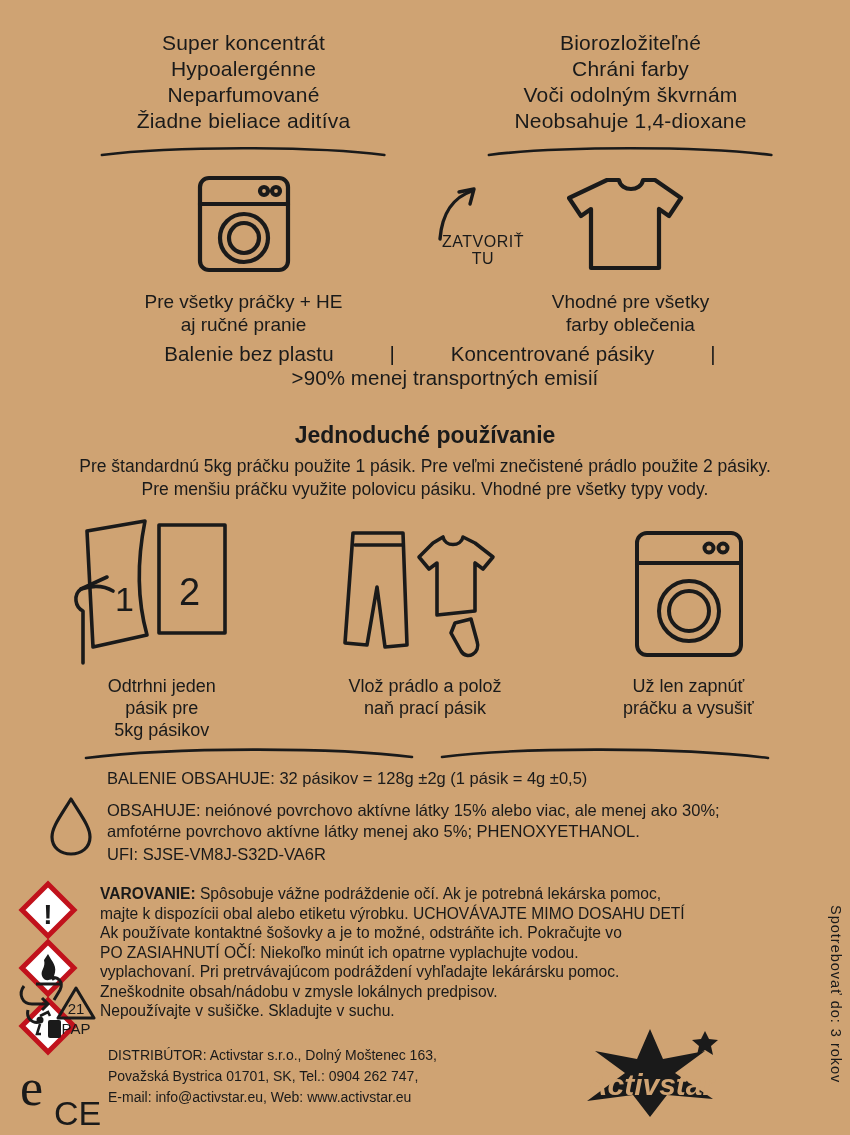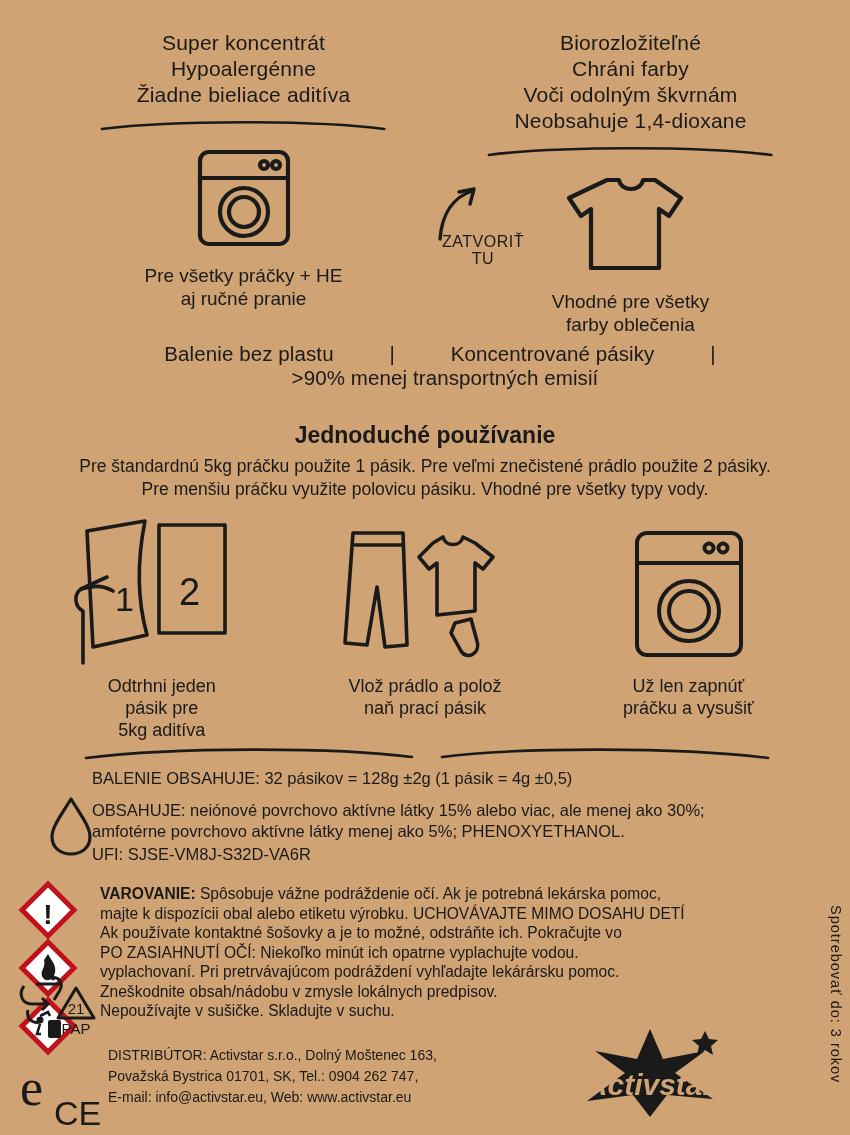--- a/index.html
+++ b/index.html
@@ -86,21 +86,21 @@
   .step .art{height:150px;display:flex;align-items:flex-end;justify-content:center;}
   .step .txt{font-size:18px;line-height:22px;margin-top:10px;}
 
   
   .div2{position:absolute;top:745px;left:84px;width:330px;height:16px;}
   .div3{position:absolute;top:745px;left:440px;width:330px;height:16px;}
   .div2 svg,.div3 svg{display:block;width:100%;height:16px;}
 
   
   .info{
-    position:absolute;left:92px;right:20px;top:768px;
+    position:absolute;left:107px;right:20px;top:768px;
     font-size:16.5px;line-height:21px;
   }
   .info .l1{margin-bottom:11px;}
   .info .ufi{margin-top:2px;}
 
   .drop{position:absolute;left:48px;top:795px;}
 
   .warn{
     position:absolute;left:100px;right:48px;top:884px;
     font-size:15.6px;line-height:19.5px;
@@ -130,20 +130,21 @@
 </head>
 <body>
 
 <div class="page">
 
   <div class="top">
 
     <div class="col left">
       <div class="claim">Super koncentrát</div>
       <div class="claim">Hypoalergénne</div>
+      <div class="claim">Neparfumované</div>
       <div class="claim">Žiadne bieliace aditíva</div>
 
       <div class="rule">
         <svg viewBox="0 0 320 14" preserveAspectRatio="none">
           <path d="M2,11 C80,2 240,2 318,11" fill="none" stroke="#1a1a1a" stroke-width="2.6" stroke-linecap="round"></path>
         </svg>
       </div>
 
       <div class="icon-row">
         <svg width="112" height="108" viewBox="0 0 112 108">
@@ -225,21 +226,21 @@
             <path d="M16,148 L16,96 C8,92 6,80 14,74 L40,62"></path>
             <path d="M14,74 C26,70 36,70 46,76"></path>
           </g>
           <text x="48" y="96" font-family="Liberation Sans, sans-serif" font-size="34" fill="#1a1a1a">1</text>
           <text x="112" y="90" font-family="Liberation Sans, sans-serif" font-size="38" fill="#1a1a1a">2</text>
         </svg>
       </div>
       <div class="txt">
         <div>Odtrhni jeden</div>
         <div>pásik pre</div>
-        <div>5kg aditíva</div>
+        <div>5kg pásikov</div>
       </div>
     </div>
 
     <div class="step">
       <div class="art">
         <svg width="200" height="150" viewBox="0 0 200 150">
           <g fill="none" stroke="#1a1a1a" stroke-width="3.6" stroke-linejoin="round" stroke-linecap="round">
 
             <path d="M28,18 L78,18 L82,130 L60,132 L52,72 L42,130 L20,128 Z"></path>
             <line x1="30" y1="30" x2="78" y2="30"></line>

